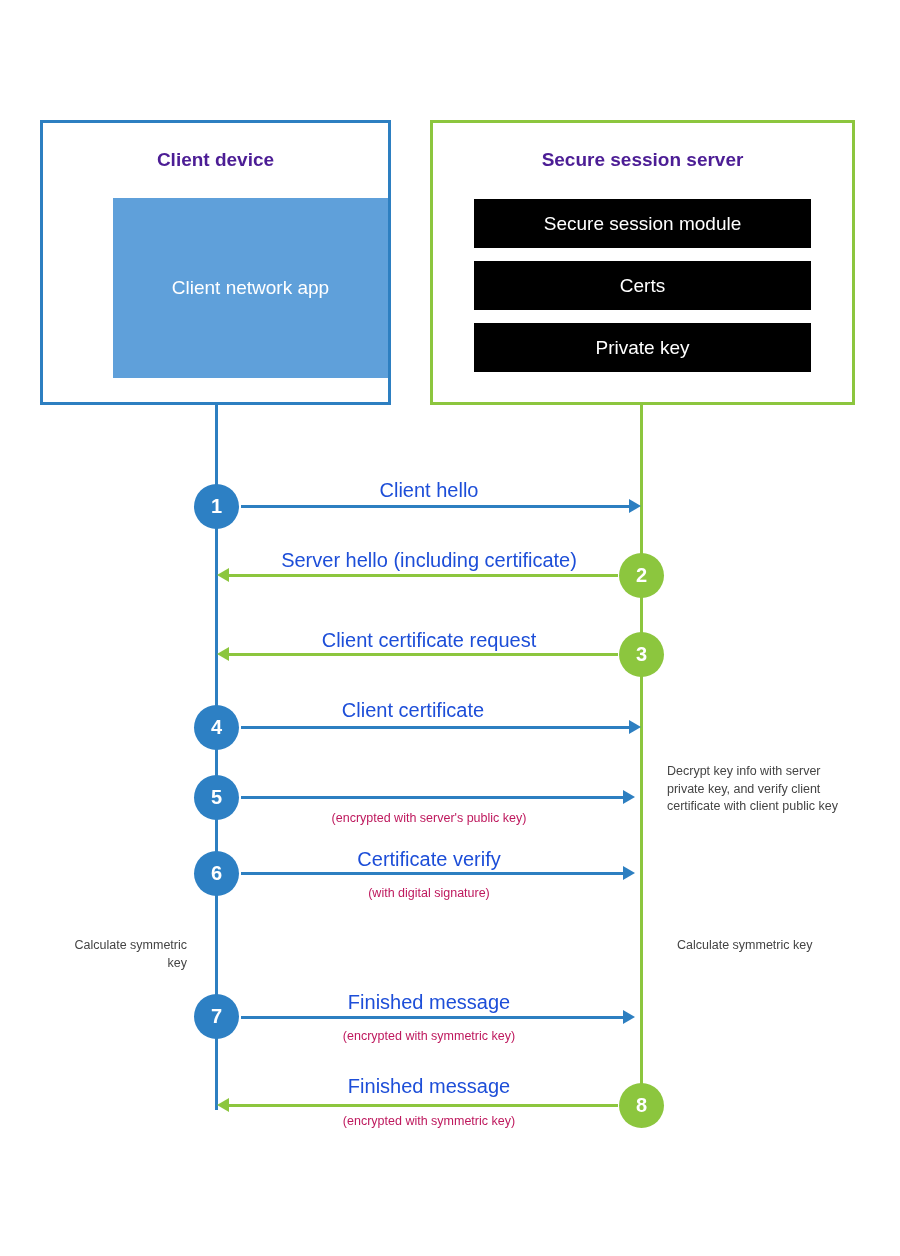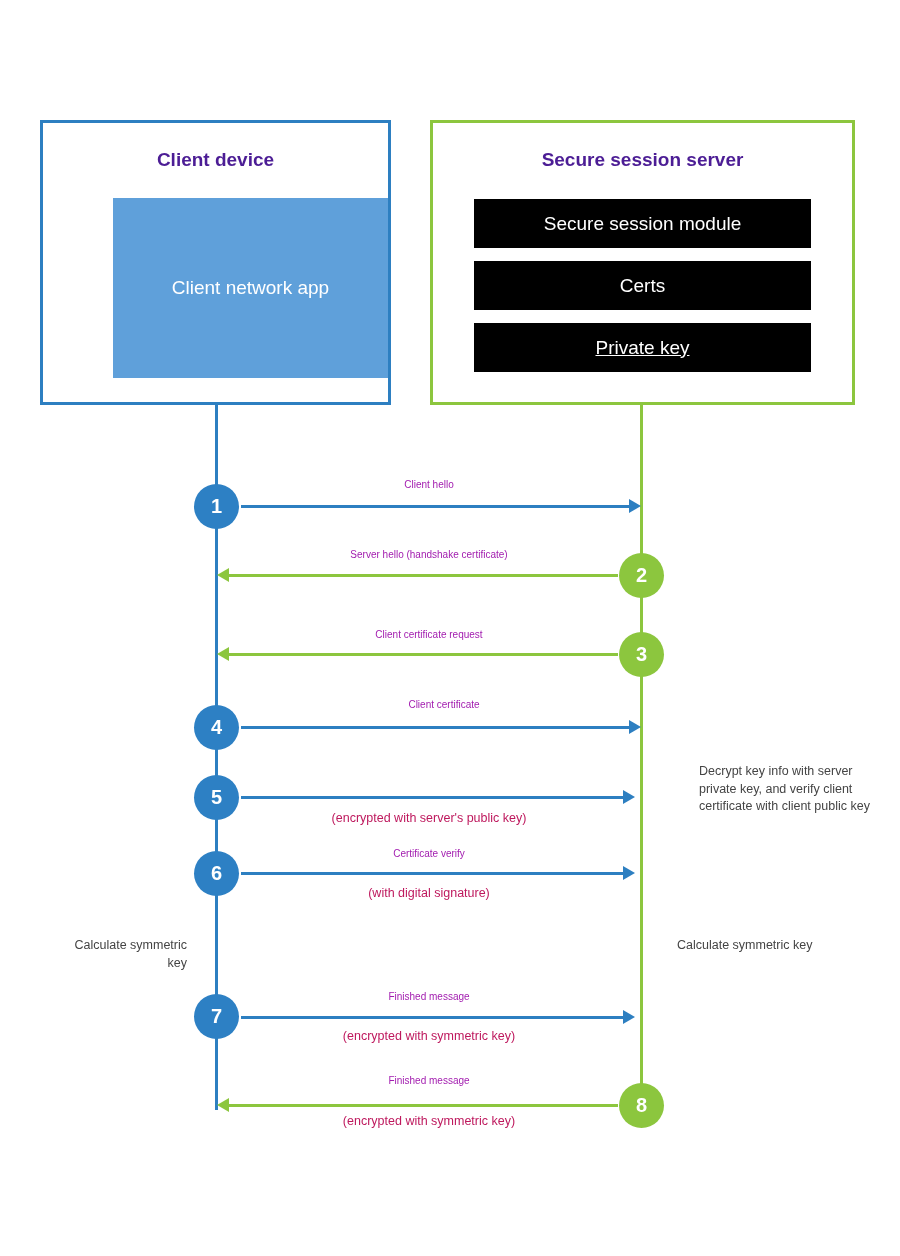--- a/index.html
+++ b/index.html
@@ -91,21 +91,21 @@
     height: 49px;
     margin-bottom: 13px;
     background: #000000;
     color: #ffffff;
     font-size: 19px;
     display: flex;
     align-items: center;
     justify-content: center;
     text-align: center;
   }
-  .server-module:last-child { margin-bottom: 15px; text-decoration: underline; }
+  .server-module:last-child { margin-bottom: 15px; }
 
   
   .lifeline {
     position: absolute;
     width: 3px;
   }
   .lifeline.client {
     left: 215px;
     top: 405px;
     height: 705px;
@@ -148,22 +148,22 @@
     color: #ffffff;
     font-size: 20px;
     font-weight: bold;
   }
   .step-circle.blue { background: #2d80c4; }
   .step-circle.green { background: #8cc63e; }
 
   
   .msg-label {
     position: absolute;
-    font-size: 10px;
-    color: #a21caf;
+    font-size: 20px;
+    color: #1d4ed8;
     text-align: center;
     white-space: nowrap;
   }
   .msg-sublabel {
     position: absolute;
     font-size: 12.5px;
     color: #be185d;
     text-align: center;
     white-space: nowrap;
   }
@@ -199,31 +199,31 @@
   </div>
 
   <div class="lifeline client"></div>
   <div class="lifeline server"></div>
 
   <div class="msg-label" style="left:217px; top:479px; width:424px;">Client hello</div>
   <div class="msg-line blue" style="left:241px; top:505px; width:389px;"></div>
   <div class="arrow-head right blue" style="left:629px; top:499px;"></div>
   <div class="step-circle blue" style="left:194px; top:484px;">1</div>
 
-  <div class="msg-label" style="left:217px; top:549px; width:424px;">Server hello (handshake certificate)</div>
+  <div class="msg-label" style="left:217px; top:549px; width:424px;">Server hello (including certificate)</div>
   <div class="msg-line green" style="left:229px; top:574px; width:389px;"></div>
   <div class="arrow-head left green" style="left:217px; top:568px;"></div>
   <div class="step-circle green" style="left:619px; top:553px;">2</div>
 
   <div class="msg-label" style="left:217px; top:629px; width:424px;">Client certificate request</div>
   <div class="msg-line green" style="left:229px; top:653px; width:389px;"></div>
   <div class="arrow-head left green" style="left:217px; top:647px;"></div>
   <div class="step-circle green" style="left:619px; top:632px;">3</div>
 
-  <div class="msg-label" style="left:232px; top:699px; width:424px;">Client certificate</div>
+  <div class="msg-label" style="left:201px; top:699px; width:424px;">Client certificate</div>
   <div class="msg-line blue" style="left:241px; top:726px; width:389px;"></div>
   <div class="arrow-head right blue" style="left:629px; top:720px;"></div>
   <div class="step-circle blue" style="left:194px; top:705px;">4</div>
 
   <div class="msg-line blue" style="left:241px; top:796px; width:383px;"></div>
   <div class="arrow-head right blue" style="left:623px; top:790px;"></div>
   <div class="msg-sublabel" style="left:217px; top:811px; width:424px;">(encrypted with server's public key)</div>
   <div class="step-circle blue" style="left:194px; top:775px;">5</div>
 
   <div class="msg-label" style="left:217px; top:848px; width:424px;">Certificate verify</div>
@@ -237,19 +237,19 @@
   <div class="arrow-head right blue" style="left:623px; top:1010px;"></div>
   <div class="msg-sublabel" style="left:217px; top:1029px; width:424px;">(encrypted with symmetric key)</div>
   <div class="step-circle blue" style="left:194px; top:994px;">7</div>
 
   <div class="msg-label" style="left:217px; top:1075px; width:424px;">Finished message</div>
   <div class="msg-line green" style="left:229px; top:1104px; width:389px;"></div>
   <div class="arrow-head left green" style="left:217px; top:1098px;"></div>
   <div class="msg-sublabel" style="left:217px; top:1114px; width:424px;">(encrypted with symmetric key)</div>
   <div class="step-circle green" style="left:619px; top:1083px;">8</div>
 
-  <div class="side-note right" style="left:699px; top:763px; width:180px;">Decrypt key info with server private key, and verify client certificate with client public key</div>
+  <div class="side-note right" style="left:667px; top:763px; width:180px;">Decrypt key info with server private key, and verify client certificate with client public key</div>
 
   <div class="side-note left" style="left:55px; top:937px; width:132px;">Calculate symmetric key</div>
 
   <div class="side-note right" style="left:677px; top:937px; width:140px;">Calculate symmetric key</div>
 
 </div>
 
 </body></html>

